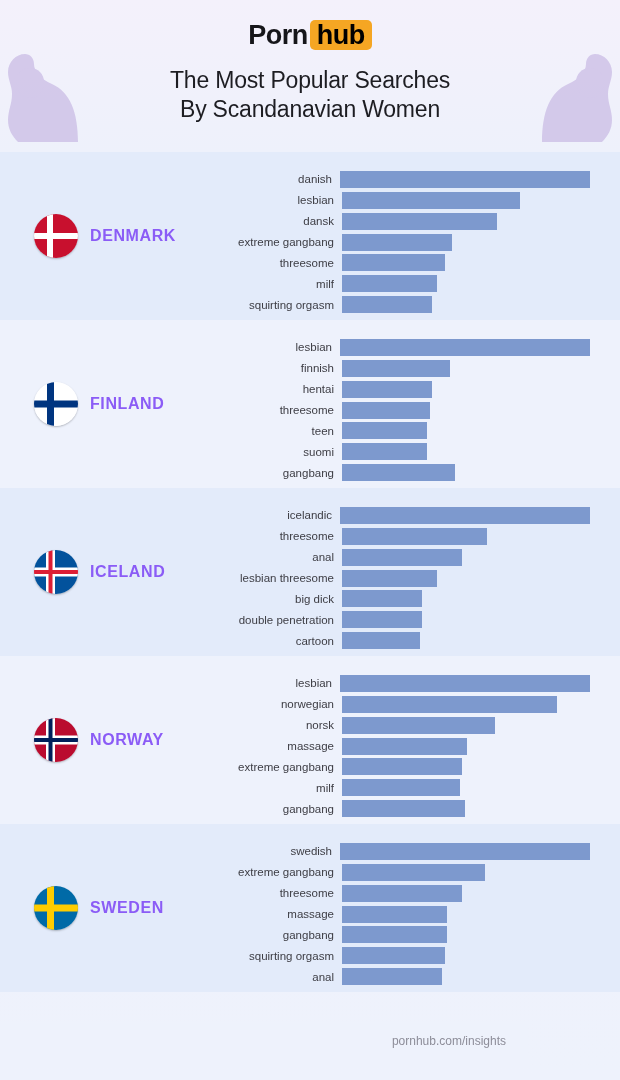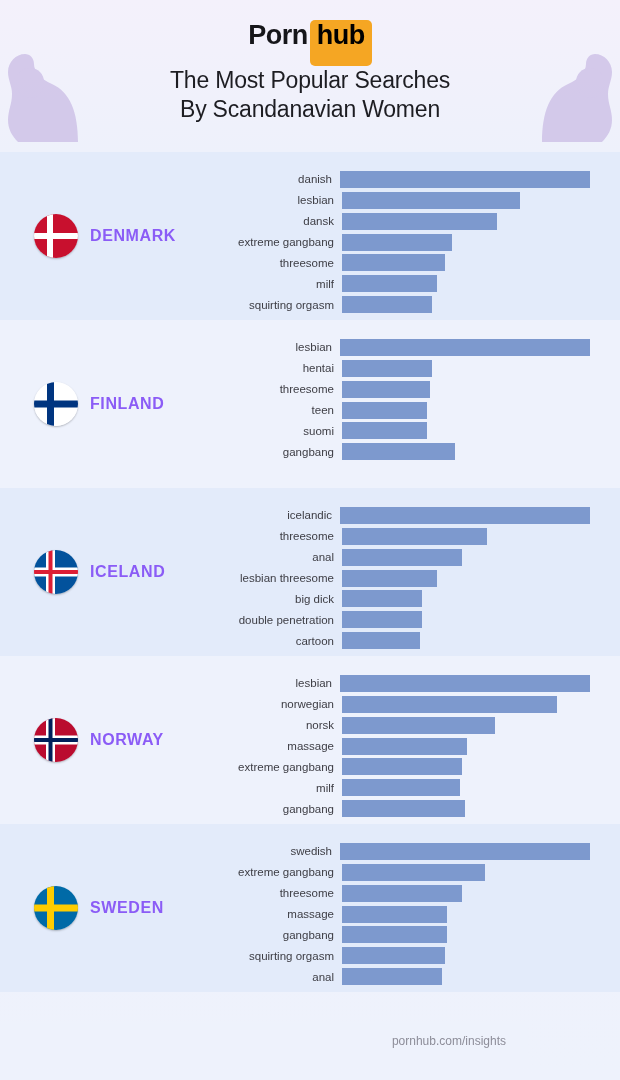--- a/index.html
+++ b/index.html
@@ -50,21 +50,21 @@
     letter-spacing: -0.5px;
     line-height: 30px;
   }
   .logo .porn {
     color: #16161a;
     text-align: right;
   }
   .logo .hub {
     background: #f5a623;
     color: #000000;
-    padding: 0 7px 16px 7px;
+    padding: 0 7px 0 7px;
     border-radius: 5px;
     margin-left: 2px;
     display: inline-block;
   }
   .title {
     position: absolute;
     top: 66px;
     left: 0;
     width: 620px;
     text-align: center;
@@ -249,20 +249,26 @@
         </div>
         <div class="country-name">FINLAND</div>
         <div class="chart">
           <div class="row">
             <div class="row-label">lesbian</div>
             <div class="bar-wrap">
               <div class="bar" style="width: 250px; background: rgb(125, 153, 206);"></div>
             </div>
           </div>
           <div class="row">
+            <div class="row-label">finnish</div>
+            <div class="bar-wrap">
+              <div class="bar" style="width: 107.5px; background: rgb(125, 153, 206);"></div>
+            </div>
+          </div>
+          <div class="row">
             <div class="row-label">hentai</div>
             <div class="bar-wrap">
               <div class="bar" style="width: 90px; background: rgb(125, 153, 206);"></div>
             </div>
           </div>
           <div class="row">
             <div class="row-label">threesome</div>
             <div class="bar-wrap">
               <div class="bar" style="width: 87.5px; background: rgb(125, 153, 206);"></div>
             </div>

